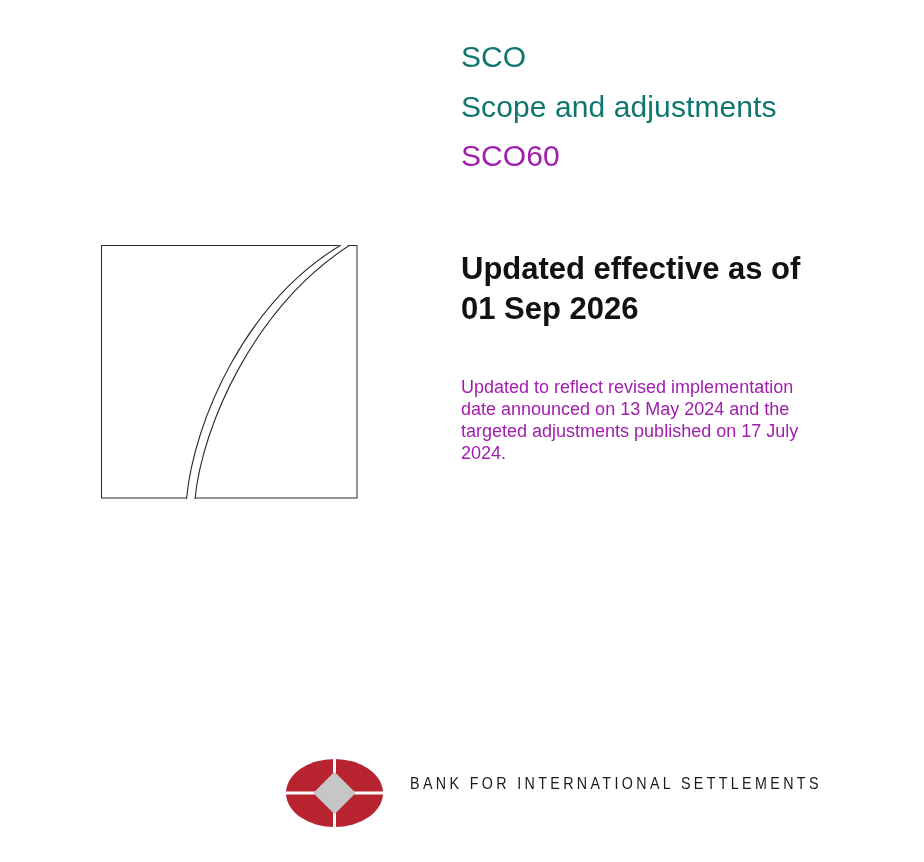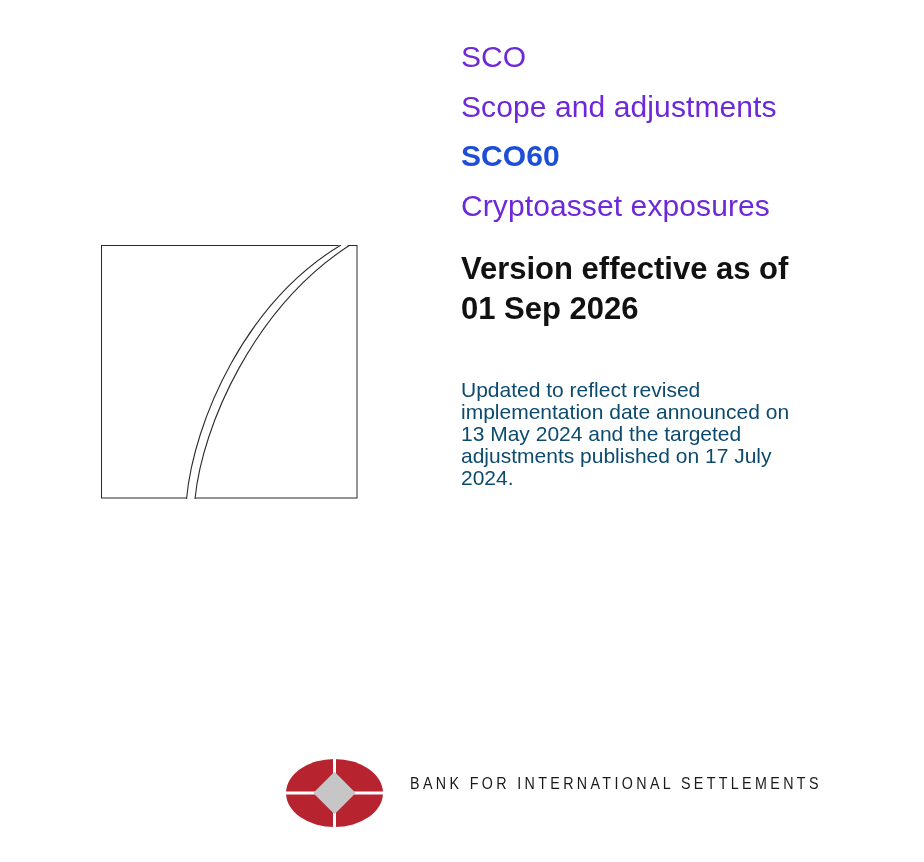--- a/index.html
+++ b/index.html
@@ -23,39 +23,39 @@
   
   .h-line {
     position: absolute;
     left: 461px;
     font-size: 30px;
     line-height: 38px;
     font-weight: 400;
     letter-spacing: 0.1px;
     white-space: nowrap;
   }
-  .accent { color: #6d28d9; }
-  .dark   { color: #1d4ed8; font-weight: bold; }
+  .accent { color: #0f766e; }
+  .dark   { color: #a21caf; }
 
   .version-title {
     position: absolute;
     left: 461px; top: 249px;
     width: 370px;
     font-size: 31px;
     line-height: 40px;
     font-weight: 700;
     color: #111111;
   }
   .version-note {
     position: absolute;
     left: 461px; top: 358px;
     width: 356px;
-    font-size: 21px;
+    font-size: 18px;
     line-height: 22px;
-    color: #0c4a6e;
+    color: #a21caf;
   }
 
   
   .bis-logo {
     position: absolute;
     left: 286px; top: 759px;
     width: 97px; height: 68px;
   }
   .org-name {
     position: absolute;
@@ -78,24 +78,23 @@
   <svg class="artwork" viewBox="0 0 257 254" xmlns="http://www.w3.org/2000/svg" aria-hidden="true">
     <rect x="0.5" y="0.5" width="255.5" height="252.5" fill="none" stroke="#2b2b2b" stroke-width="1"></rect>
     <path d="M85.5,255 C93,175 145,57 240,-1 L249,-1 C153,62 101,181 94,255 Z" fill="#ffffff" stroke="none"></path>
     <path d="M85.5,254 C93,175 145,57 240,0" fill="none" stroke="#2b2b2b" stroke-width="1.1"></path>
     <path d="M94,254 C101,181 153,62 249,0" fill="none" stroke="#2b2b2b" stroke-width="1.1"></path>
   </svg>
 
   <div class="h-line accent" style="top:38px">SCO</div>
   <div class="h-line accent" style="top:88px">Scope and adjustments</div>
   <div class="h-line dark" style="top:137px">SCO60</div>
-  <div class="h-line accent" style="top:187px">Cryptoasset exposures</div>
 
   <div class="version-title">
-    <span>Version effective as of</span><br>
+    <span>Updated effective as of</span><br>
     <span>01 Sep 2026</span>
   </div>
 
   <p class="version-note">Updated to reflect revised implementation date announced on 13 May 2024 and the targeted adjustments published on 17 July 2024.</p>
 
   <svg class="bis-logo" viewBox="0 0 97 68" xmlns="http://www.w3.org/2000/svg" aria-hidden="true">
     <ellipse cx="48.5" cy="34" rx="48.5" ry="34" fill="#B7232F"></ellipse>
     <rect x="47" y="0" width="3" height="68" fill="#ffffff"></rect>
     <rect x="0" y="32.5" width="97" height="3" fill="#ffffff"></rect>
     <rect x="33.5" y="19" width="30" height="30" transform="rotate(45 48.5 34)" fill="#C5C6C5"></rect>

